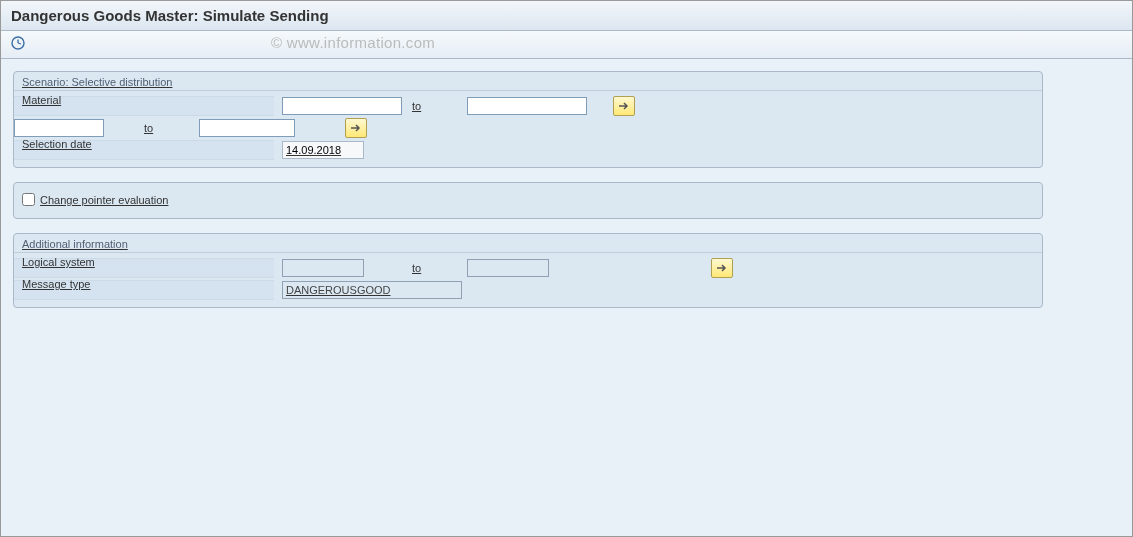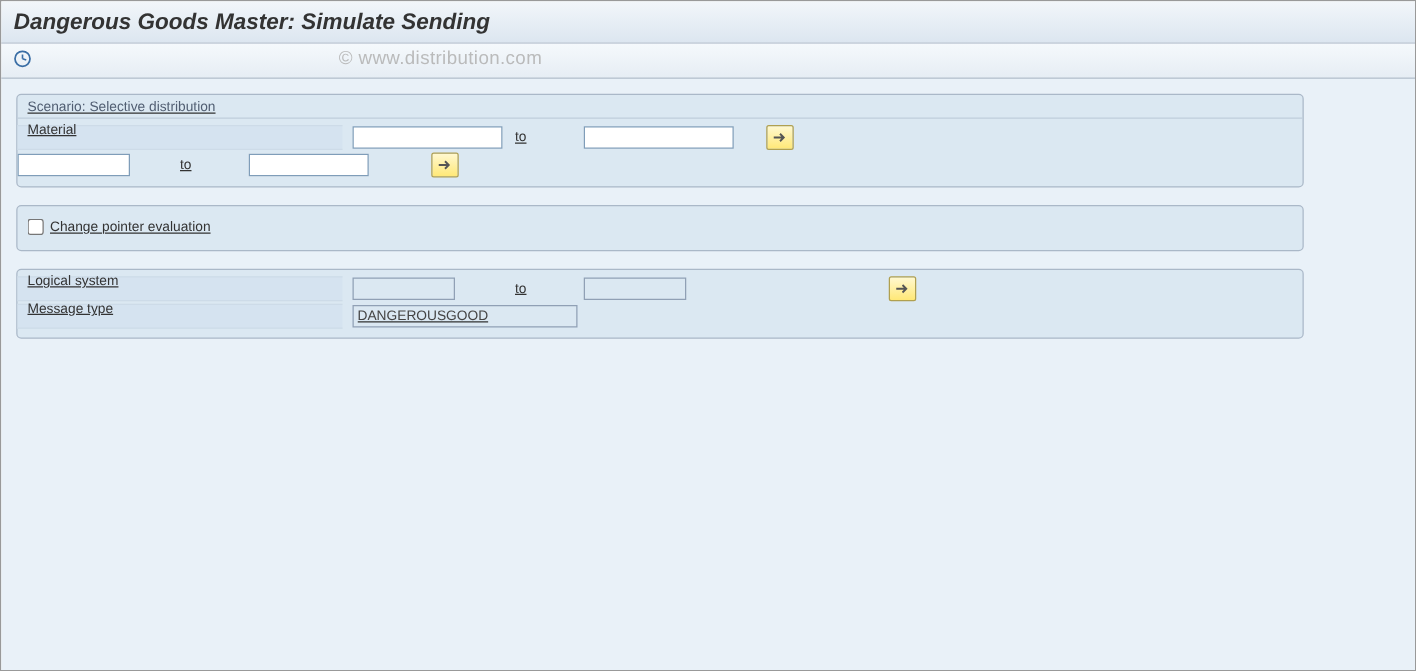--- a/index.html
+++ b/index.html
@@ -18,22 +18,21 @@
       position: relative;
       overflow: hidden;
     }
     .header-bar {
       background: linear-gradient(#f2f6fa, #dce6f0);
       border-bottom: 1px solid #aab8c8;
       padding: 6px 10px;
     }
     .header-title {
       font-weight: bold;
-      font-style: italic;
-      font-size: 18px;
+      font-size: 15px;
       color: #333;
       margin-top: 17px;
     }
     .toolbar {
       background: linear-gradient(#f5f9fc, #e6edf4);
       border-bottom: 1px solid #aab8c8;
       padding: 3px 8px 5px 8px;
       height: 28px;
       position: relative;
     }
@@ -154,21 +153,21 @@
 </div>
 
 <div class="toolbar">
   <span class="exec-icon" title="Execute">
     <svg width="16" height="16" viewBox="0 0 16 16">
       <circle cx="8" cy="8" r="6" fill="none" stroke="#3a6ea5" stroke-width="1.4"></circle>
       <line x1="8" y1="8" x2="8" y2="4.5" stroke="#3a6ea5" stroke-width="1.3"></line>
       <line x1="8" y1="8" x2="11" y2="9" stroke="#3a6ea5" stroke-width="1.3"></line>
     </svg>
   </span>
-  <span class="watermark">© www.distribution.com</span>
+  <span class="watermark">© www.information.com</span>
 </div>
 
 <div class="content">
 
   <div class="group">
     <div class="group-header">Scenario: Selective distribution</div>
     <div class="group-body">
 
       <div class="row">
         <div class="field-label">Material</div>
@@ -202,33 +201,40 @@
         </div>
         <div class="col-btn">
           <span class="multi-btn">
             <svg width="12" height="10" viewBox="0 0 12 10">
               <path d="M1 5 H8 M6 2 L9 5 L6 8" fill="none" stroke="#555" stroke-width="1.5"></path>
             </svg>
           </span>
         </div>
       </div>
 
+      <div class="row">
+        <div class="field-label">Selection date</div>
+        <div class="col-from">
+          <input class="text readonly-look w-date" value="14.09.2018" style="">
+        </div>
+      </div>
     </div>
   </div>
 
   <div class="group">
     <div class="group-body">
       <div class="checkbox-row">
         <input type="checkbox" style="">
         <span>Change pointer evaluation</span>
       </div>
     </div>
   </div>
 
   <div class="group">
+    <div class="group-header">Additional information</div>
     <div class="group-body">
 
       <div class="row">
         <div class="field-label">Logical system</div>
         <div class="col-from">
           <input class="text disabled-look w-logsys" value="" style="">
         </div>
         <div class="col-to-lbl">
           <span>to</span>
         </div>

